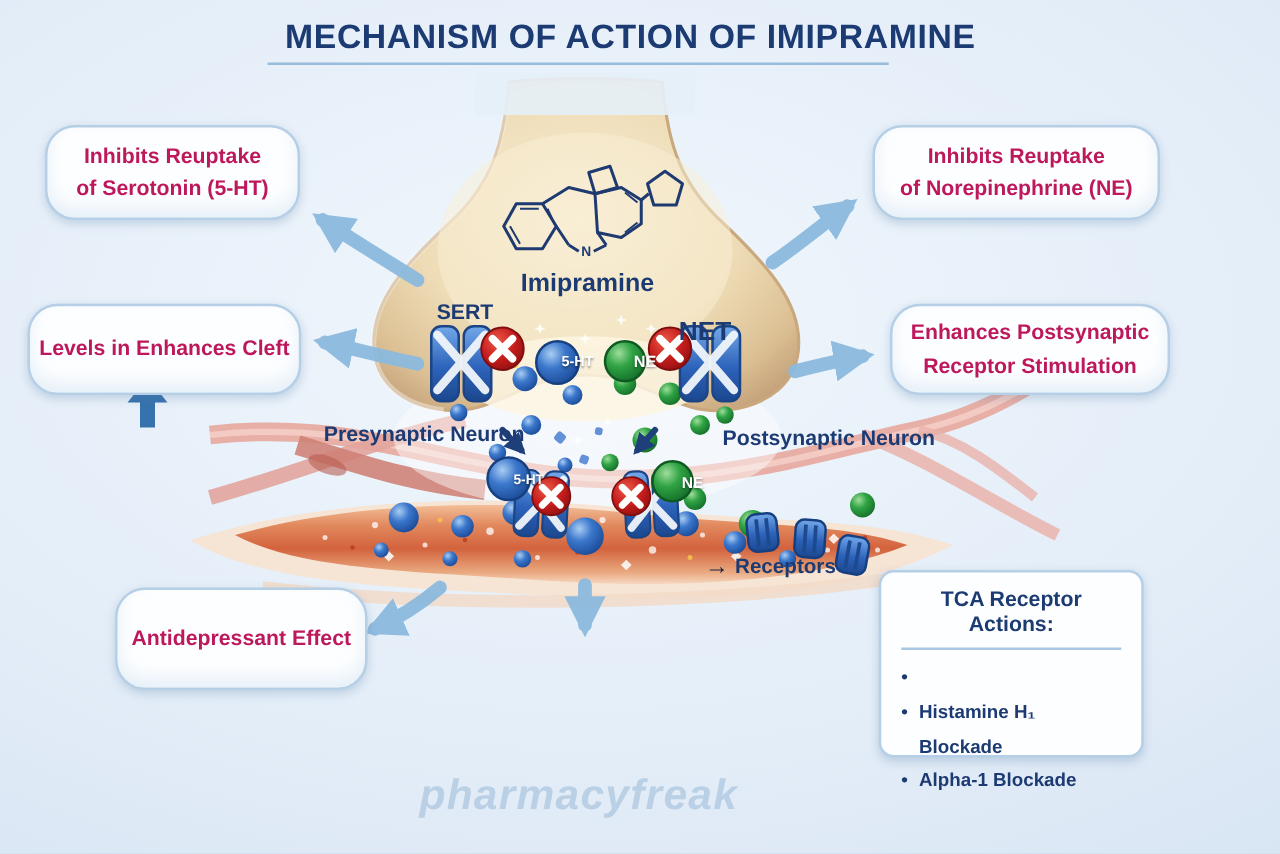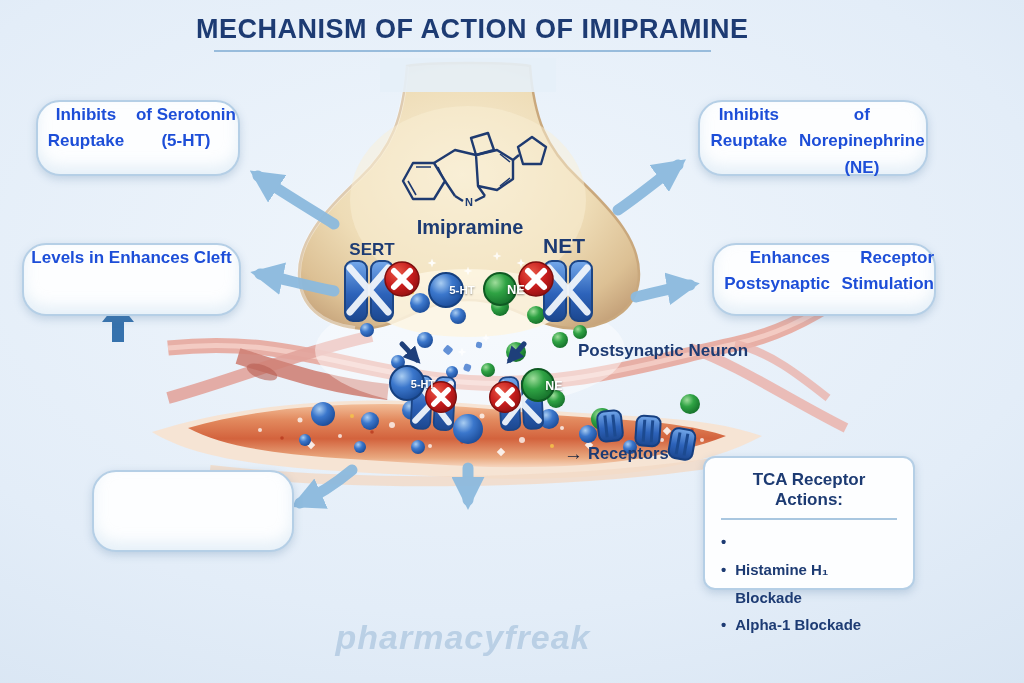--- a/index.html
+++ b/index.html
@@ -10,22 +10,22 @@
   }
   .abs{position:absolute;}
   .title{
     color:#1d3b73;font-weight:bold;font-size:27px;letter-spacing:.5px;
     text-align:center;white-space:nowrap;
   }
   .title-rule{height:0;border-bottom:2px solid #8fb6d8;opacity:.9;}
   .callout{
     position:absolute;background:#fdfeff;border:2px solid #b5cfe6;border-radius:24px;
     box-shadow:0 3px 8px rgba(90,130,170,.28), inset 0 -8px 14px rgba(190,215,235,.35);
-    color:#1d4ed8;font-weight:bold;font-size:17px;line-height:1.55;
-    display:flex;justify-content:center;text-align:center;
+    color:#be185d;font-weight:bold;font-size:17px;line-height:1.55;
+    display:flex;flex-direction:column;justify-content:center;text-align:center;
   }
   .tca{
     position:absolute;background:#fdfeff;border:2px solid #b5cfe6;border-radius:12px;
     box-shadow:0 3px 8px rgba(90,130,170,.28);
     color:#1d3b73;padding:12px 16px 10px 16px;box-sizing:border-box;
   }
   .tca-head{font-weight:bold;font-size:17px;text-align:center;padding-bottom:8px;
     border-bottom:2px solid #a9c7e0;margin-bottom:8px;}
   .tca-item{font-weight:bold;font-size:15px;line-height:1.85;display:flex;align-items:baseline;}
   .tca-item .bullet{margin-right:9px;font-size:15px;}
@@ -271,65 +271,67 @@
     </g>
 
     <polygon points="112,342 112,322 102,322 118,302 134,322 124,322 124,342" fill="#3672ad"></polygon>
 
     <g fill="none" stroke="#1e3f7a" stroke-width="5" stroke-linecap="round">
       <path d="M402,344 L417,360" marker-end="url(#navyHead)"></path>
       <path d="M524,344 L510,360" marker-end="url(#navyHead)"></path>
     </g>
   </svg>
 
-  <div class="abs title" style="left:196px;top:14px;width:500px;">MECHANISM OF ACTION OF IMIPRAMINE</div>
+  <div class="abs title" style="left:228px;top:14px;width:500px;">MECHANISM OF ACTION OF IMIPRAMINE</div>
   <div class="abs title-rule" style="left:214px;top:50px;width:497px;"></div>
 
   <div class="callout" style="left:36px;top:100px;width:200px;height:72px;">
     <span>Inhibits Reuptake</span>
     <span>of Serotonin (5-HT)</span>
   </div>
 
   <div class="callout" style="left:698px;top:100px;width:226px;height:72px;">
     <span>Inhibits Reuptake</span>
     <span>of Norepinephrine (NE)</span>
   </div>
 
   <div class="callout" style="left:22px;top:243px;width:215px;height:69px;">
     <span>Levels in Enhances Cleft</span>
   </div>
 
-  <div class="callout" style="left:712px;top:243px;width:220px;height:69px;text-align:right;">
+  <div class="callout" style="left:712px;top:243px;width:220px;height:69px;">
     <span>Enhances Postsynaptic</span>
     <span>Receptor Stimulation</span>
   </div>
 
   <div class="callout" style="left:92px;top:470px;width:198px;height:78px;">
-  </div>
-
-  <div class="tca" style="left:703px;top:456px;width:212px;height:134px;">
+    <span>Antidepressant Effect</span>
+  </div>
+
+  <div class="tca" style="left:703px;top:456px;width:212px;height:150px;">
     <div class="tca-head">TCA Receptor Actions:</div>
     <div class="tca-item">
       <span class="bullet">•</span>
     </div>
     <div class="tca-item">
       <span class="bullet">•</span>
       <span>Histamine H₁ Blockade</span>
     </div>
     <div class="tca-item">
       <span class="bullet">•</span>
       <span>Alpha-1 Blockade</span>
     </div>
   </div>
 
   <div class="lbl ctr" style="left:470px;top:227px;font-size:20px;">Imipramine</div>
   <div class="lbl ctr" style="left:469px;top:202px;font-size:11px;">N</div>
   <div class="lbl ctr" style="left:372px;top:250px;font-size:17px;">SERT</div>
-  <div class="lbl ctr" style="left:564px;top:246px;font-size:21px;">NET</div>
-
+  <div class="lbl ctr" style="left:564px;top:266px;font-size:21px;">NET</div>
+
+  <div class="lbl" style="left:259px;top:338px;font-size:17px;">Presynaptic Neuron</div>
   <div class="lbl" style="left:578px;top:341px;font-size:17px;">Postsynaptic Neuron</div>
 
   <div class="lbl vlabel ctr" style="left:446px;top:290px;font-size:11.5px;">5-HT</div>
   <div class="lbl vlabel ctr" style="left:500px;top:289px;font-size:13px;">NE</div>
   <div class="lbl vlabel ctr" style="left:407px;top:384px;font-size:11px;">5-HT</div>
   <div class="lbl vlabel ctr" style="left:538px;top:386px;font-size:12.5px;">NE</div>
 
   <div class="lbl recep-row" style="left:564px;top:444px;">
     <span class="recep-arrow">→</span>
     <span style="font-size:16.5px;">Receptors</span>

